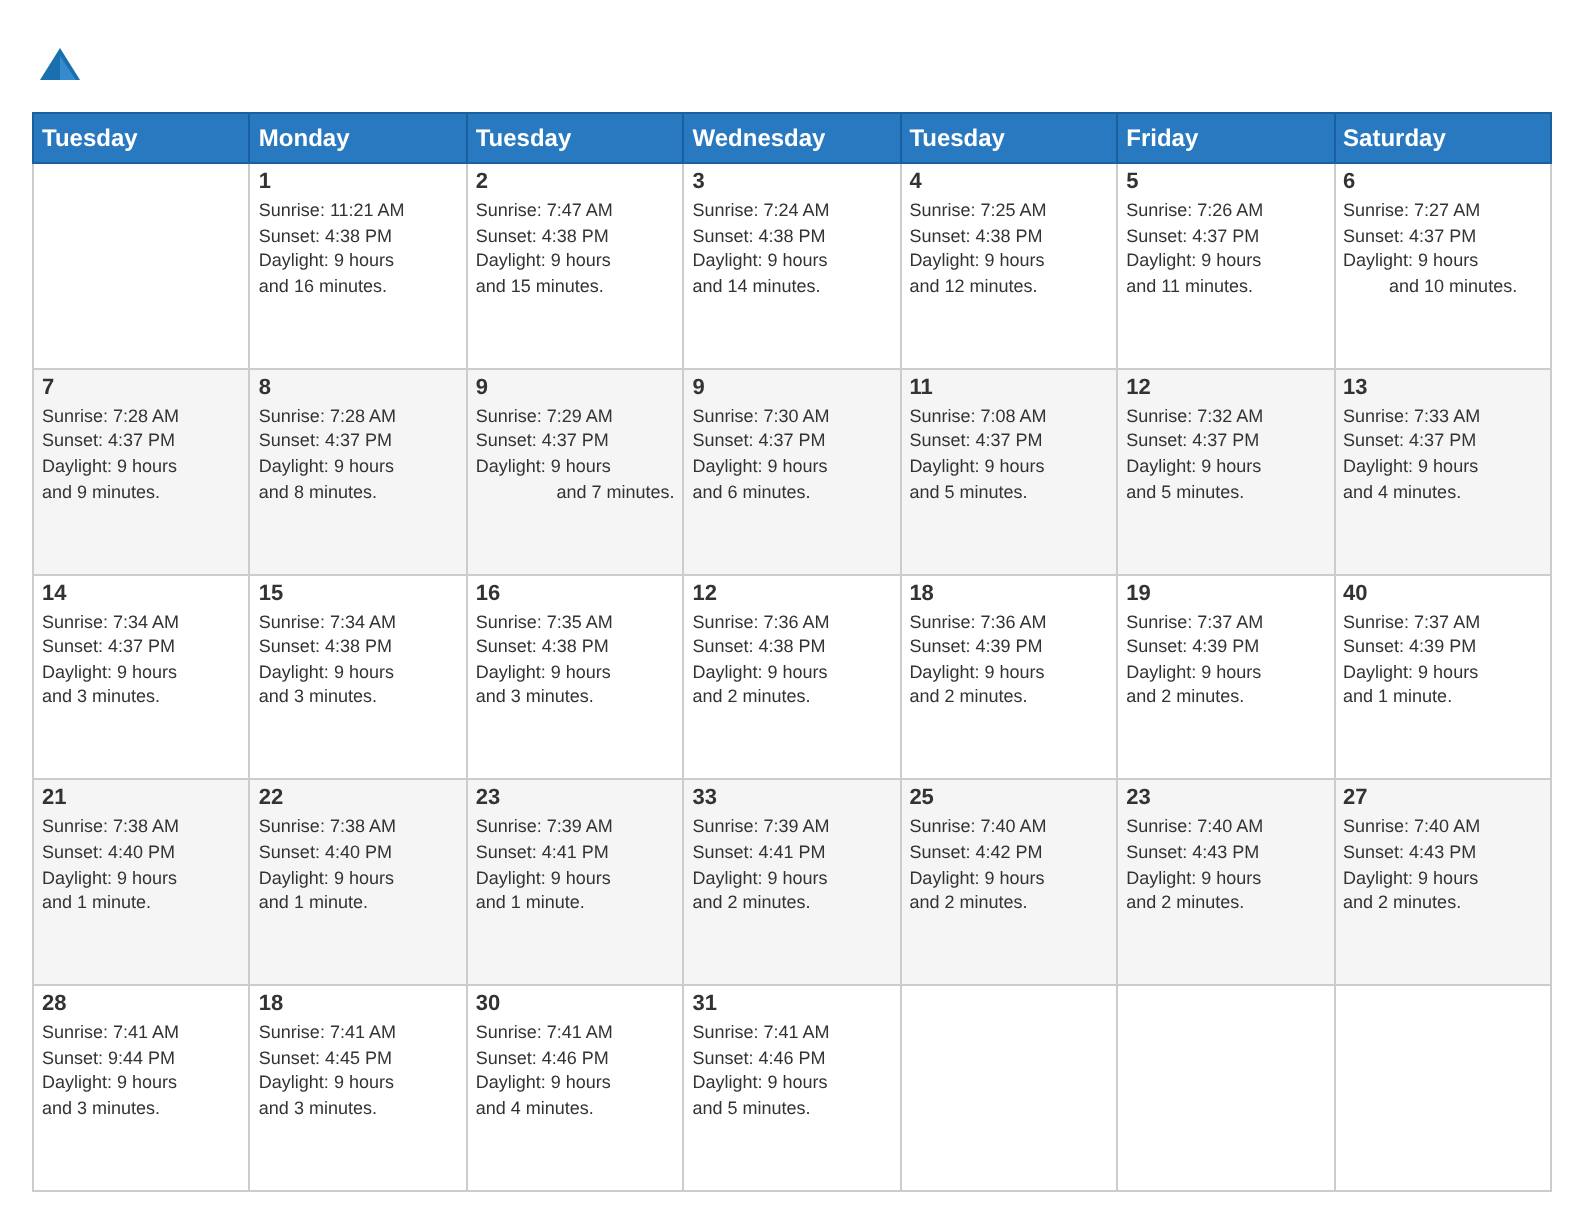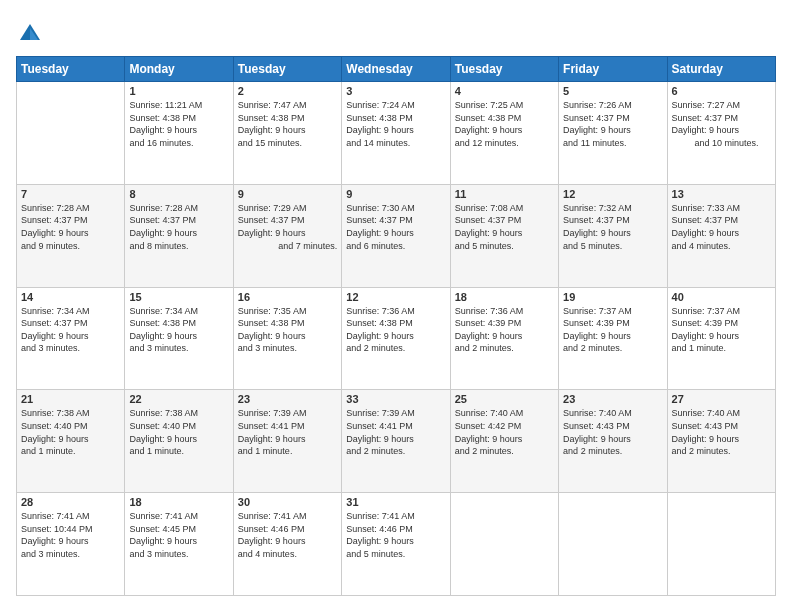--- a/index.html
+++ b/index.html
@@ -391,21 +391,21 @@
               <span style="display: block;">Daylight: 9 hours</span>
               <span style="display: block;">and 2 minutes.</span>
             </div>
           </td>
         </tr>
         <tr>
           <td>
             <span class="day-num">28</span>
             <div class="day-info">
               <span style="display: block;">Sunrise: 7:41 AM</span>
-              <span style="display: block;">Sunset: 10:44 PM</span>
+              <span style="display: block;">Sunset: 9:44 PM</span>
               <span style="display: block;">Daylight: 9 hours</span>
               <span style="display: block;">and 3 minutes.</span>
             </div>
           </td>
           <td>
             <span class="day-num">18</span>
             <div class="day-info">
               <span style="display: block;">Sunrise: 7:41 AM</span>
               <span style="display: block;">Sunset: 4:45 PM</span>
               <span style="display: block;">Daylight: 9 hours</span>

